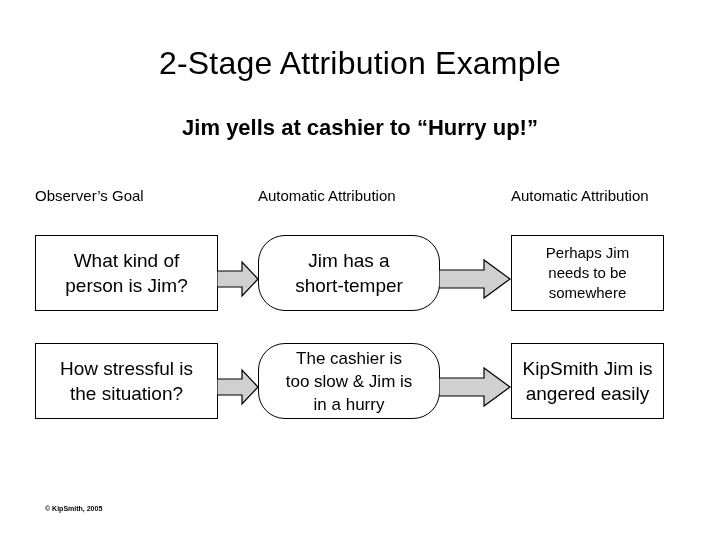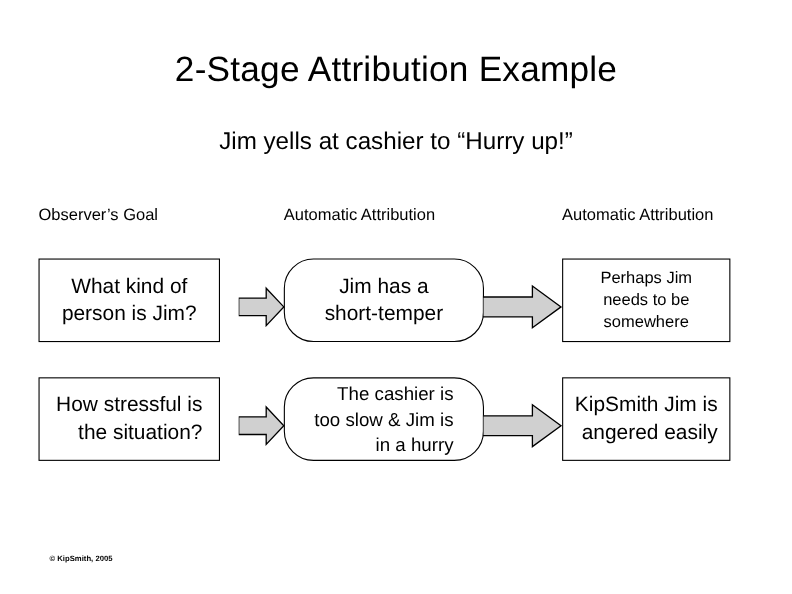--- a/index.html
+++ b/index.html
@@ -30,21 +30,21 @@
     letter-spacing: 0.2px;
     white-space: nowrap;
   }
   #slide-subtitle {
     position: absolute;
     left: 0;
     top: 115px;
     width: 720px;
     text-align: center;
     font-size: 22px;
-    font-weight: 400;
+    font-weight: 700;
     line-height: 26px;
     white-space: nowrap;
   }
 
   
   .col-header {
     position: absolute;
     top: 187px;
     font-size: 15px;
     font-weight: 400;
@@ -67,24 +67,24 @@
     text-align: center;
     padding: 2px 4px;
   }
   .node-box .box-text {
     display: block;
     white-space: pre-line;
   }
 
   
   .row1 { top: 235px; height: 76px; }
-  .row2 { top: 343px; height: 76px; text-align: right; }
+  .row2 { top: 343px; height: 76px; }
 
   
-  .colA { left: 35px;  width: 165px; }
+  .colA { left: 35px;  width: 183px; }
   .colB { left: 258px; width: 182px; border-radius: 27px; }
   .colC { left: 511px; width: 153px; }
 
   
   .t-lg  { font-size: 19px; line-height: 25px; }
   .t-md  { font-size: 17px; line-height: 23px; }
   .t-sm  { font-size: 15px; line-height: 20px; }
 
   
   .flow-arrow {

